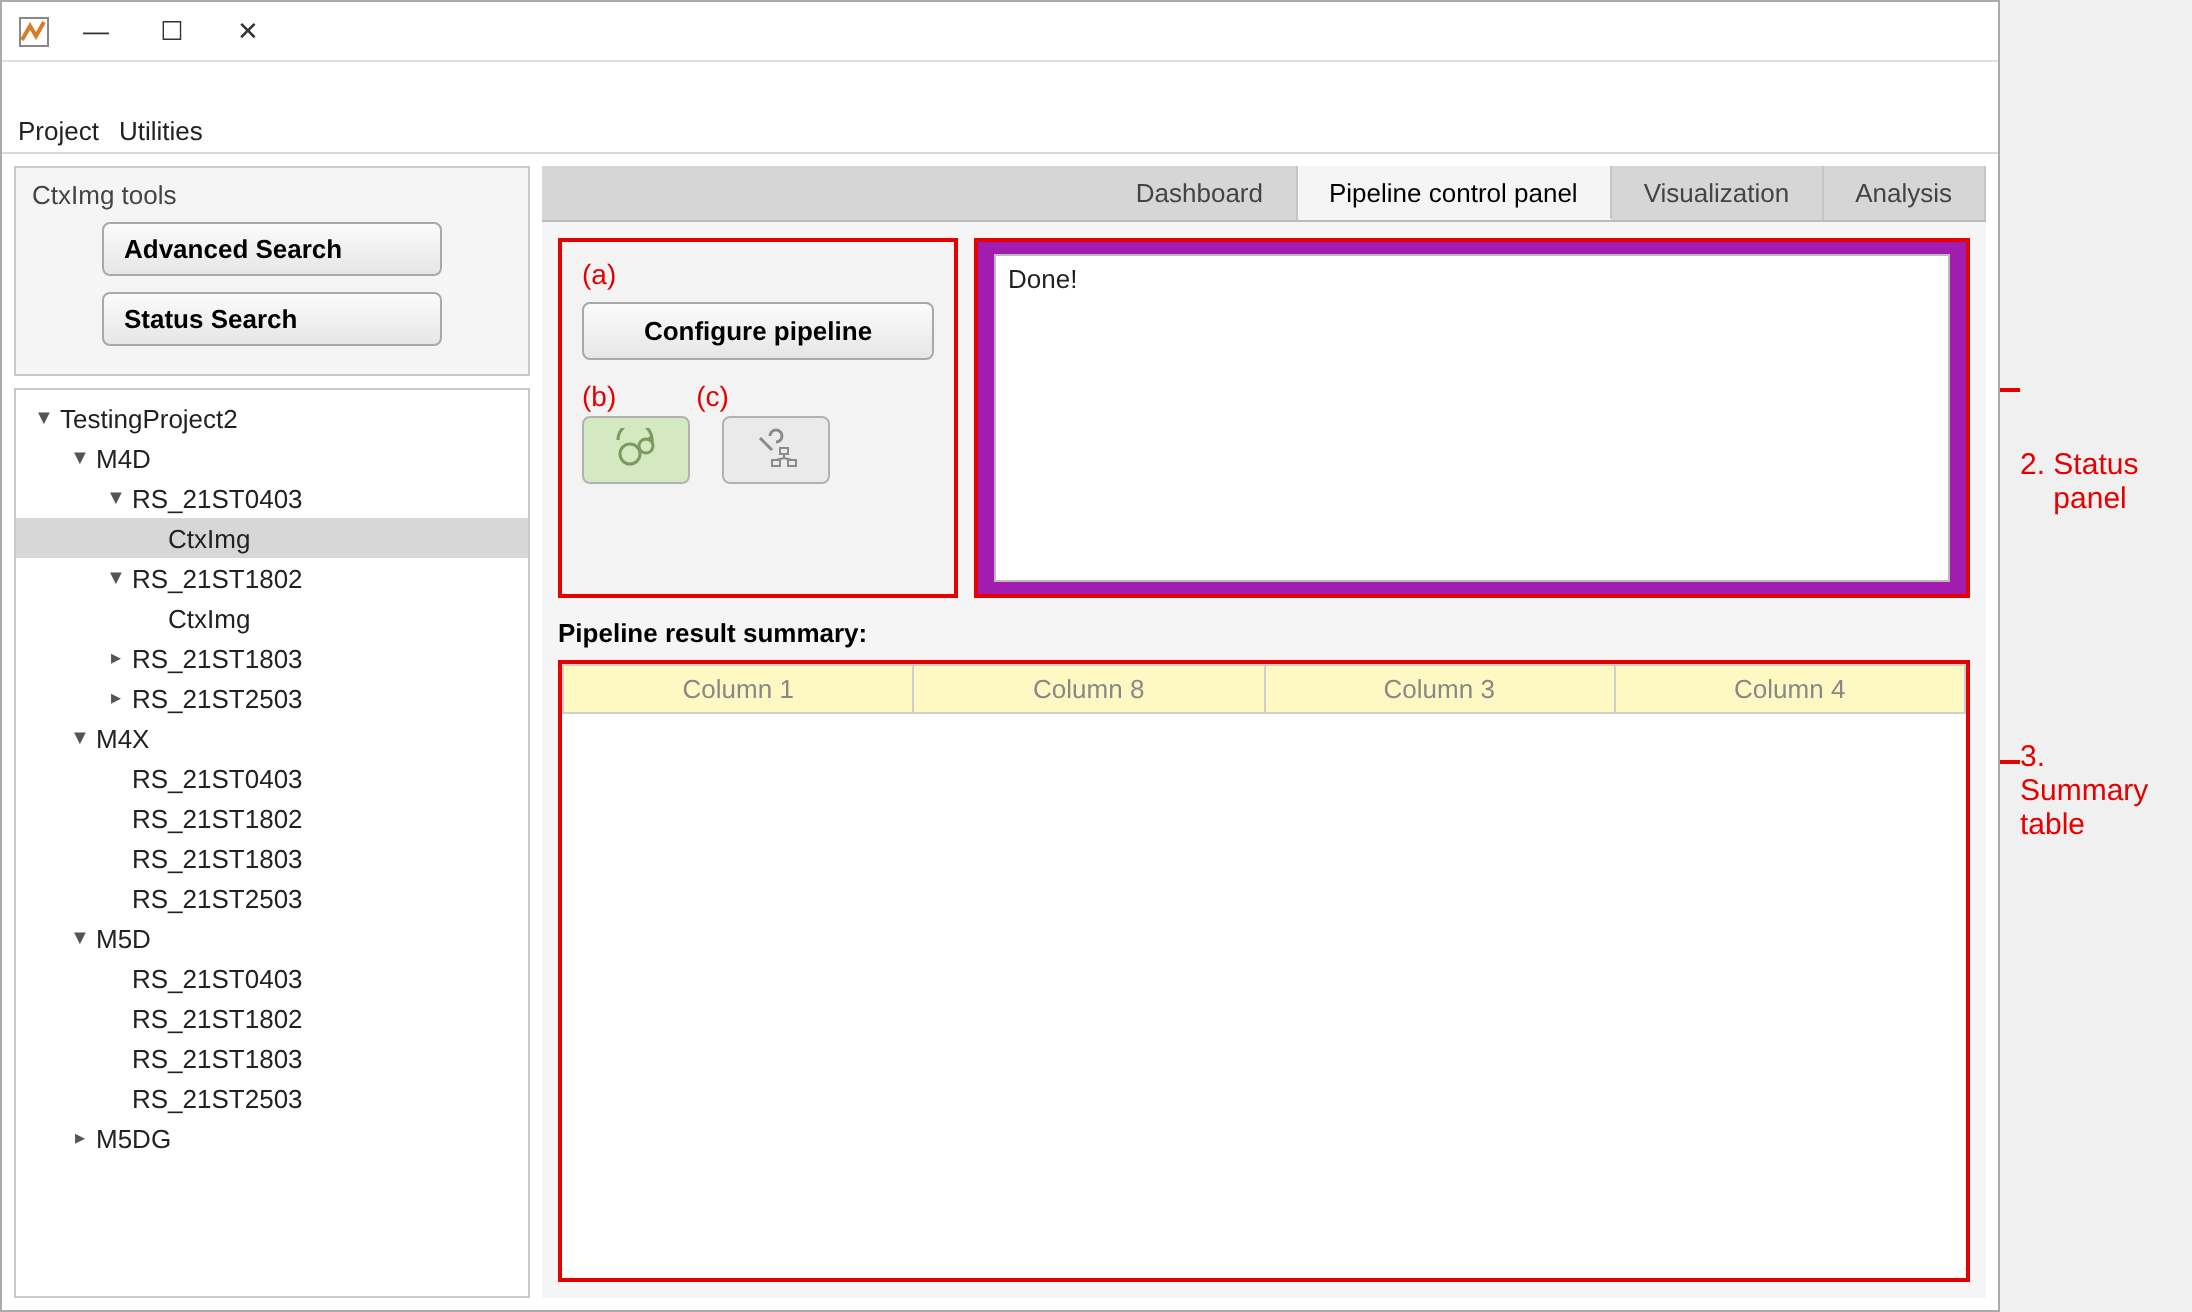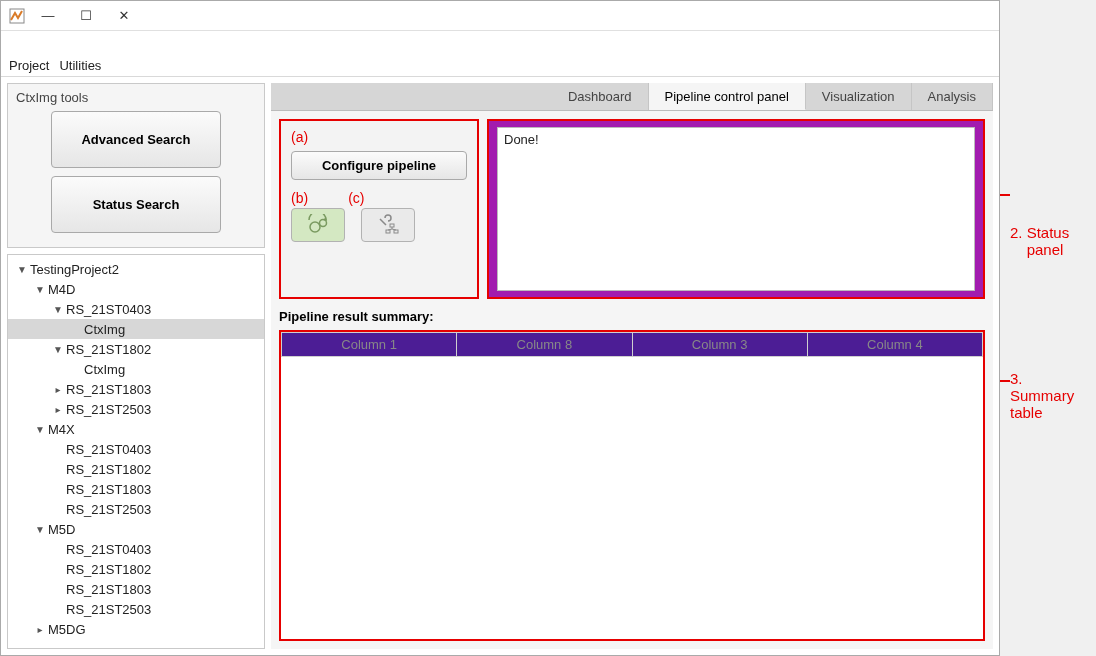--- a/index.html
+++ b/index.html
@@ -76,24 +76,23 @@
     .panel-title {
       font-size: 13px;
       color: #444;
       margin-bottom: 6px;
     }
     .btn {
       display: block;
       border: 1px solid #a9a9a9;
       background: linear-gradient(#fbfbfb,#e6e6e6);
       border-radius: 4px;
-      padding: 20px 10px;
+      padding: 5px 10px;
       font-size: 13px;
       color:#000;
-      text-align:center;
       cursor:pointer;
     }
     .search-panel .btn { width: 170px; margin: 0 auto 8px auto; font-weight:bold;}
     .tree-panel {
       flex: 1;
       border: 1px solid #c9c9c9;
       background: #fff;
       overflow: auto;
       padding: 4px 0;
     }
@@ -187,21 +186,21 @@
       background:#fff;
       padding:0;
     }
     .summary-table {
       width:100%;
       border-collapse:collapse;
       table-layout:fixed;
     }
     .summary-table th {
       border:1px solid #cfcfcf;
-      background:#4c1d95;
+      background:#fef9c3;
       color:#888;
       font-weight:normal;
       font-size:13px;
       padding:4px;
     }
     
     .anno {
       position:absolute;
       color:#e60000;
       font-size:15px;

